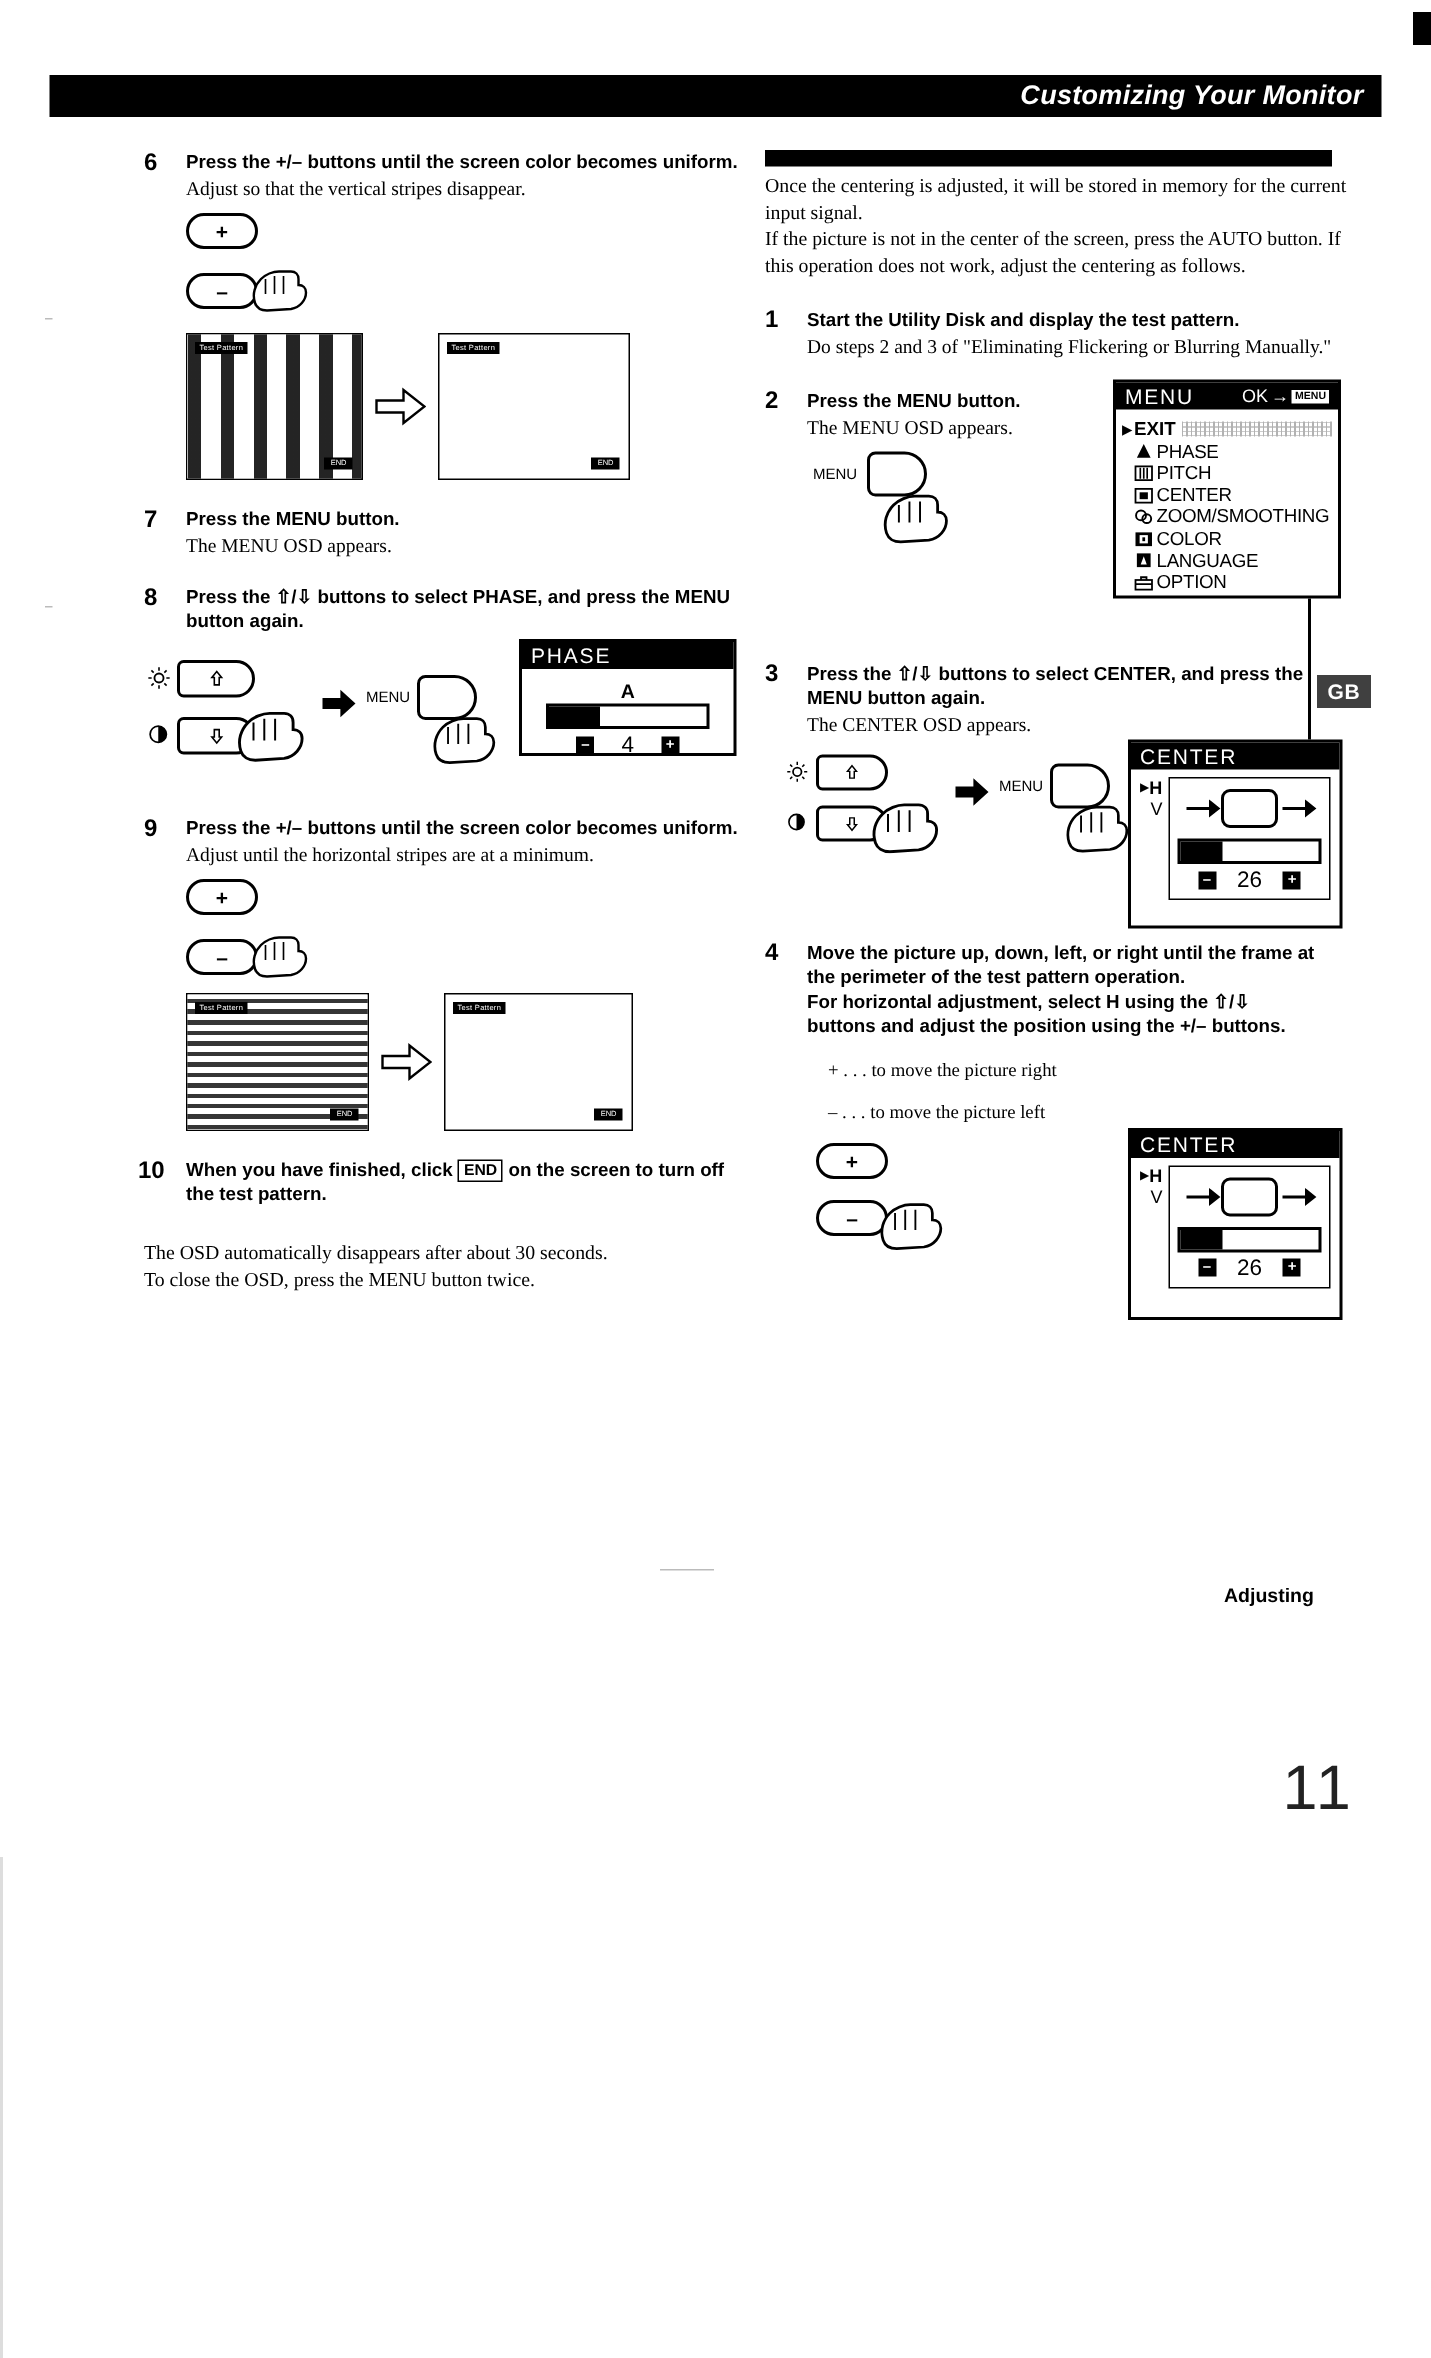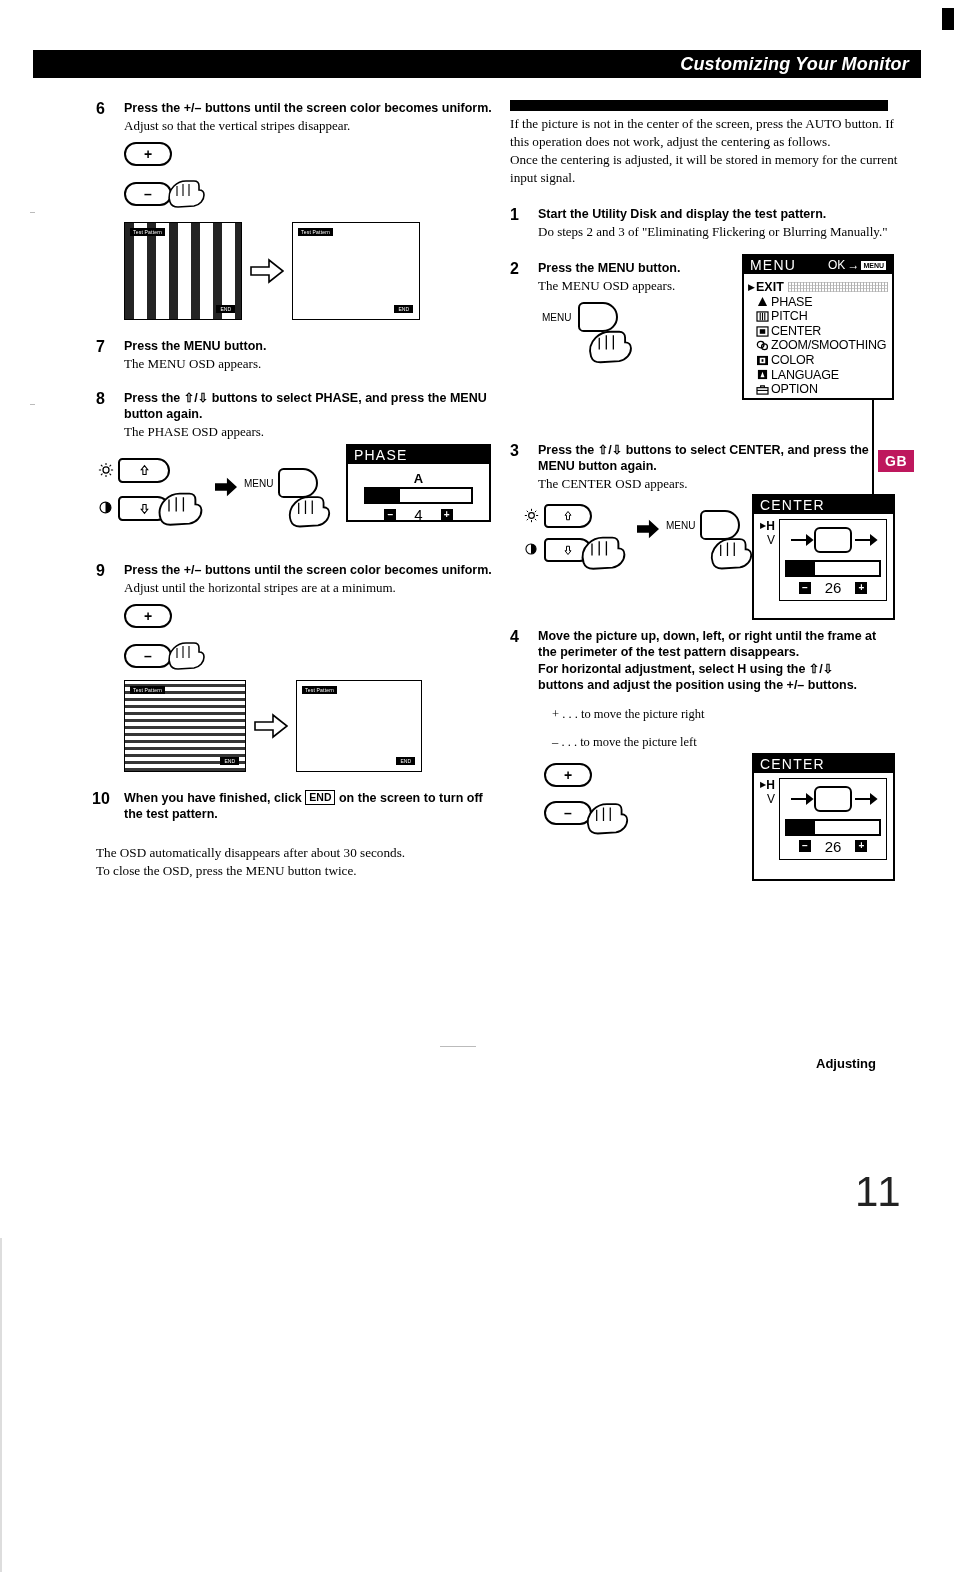--- a/index.html
+++ b/index.html
@@ -48,21 +48,21 @@
 
   
   .rule-black{width:378px;height:11px;background:#000;margin-bottom:4px;}
   .sec-title{
     font-family:"Liberation Sans",sans-serif;font-weight:bold;font-size:25px;
     line-height:30px;margin:0 0 10px 0;letter-spacing:-.2px;
   }
 
   
   .gb-tab{
-    position:absolute;left:878px;top:450px;width:36px;height:22px;background:#be185d;
+    position:absolute;left:878px;top:450px;width:36px;height:22px;background:#404040;
     color:#fff;font-family:"Liberation Sans",sans-serif;font-weight:bold;font-size:14px;
     display:flex;align-items:center;justify-content:center;letter-spacing:.5px;
   }
   .gb-rule{position:absolute;left:872px;top:380px;width:2px;height:180px;background:#000;}
 
   
   .keys{position:relative;}
   .key{
     width:48px;height:24px;border:2.2px solid #000;border-radius:12px/12px;
     box-sizing:border-box;display:flex;align-items:center;justify-content:center;
@@ -205,21 +205,20 @@
       <div class="step-body">
         <p class="step-title">Press the MENU button.</p>
         <p class="step-desc">The MENU OSD appears.</p>
       </div>
     </div>
 
     <div class="step" style="margin-top:18px;">
       <div class="step-num">8</div>
       <div class="step-body">
         <p class="step-title">Press the ⇧/⇩ buttons to select PHASE, and press the MENU button again.</p>
-        <p class="step-desc">The PHASE OSD appears.</p>
       </div>
     </div>
 
     <div style="position:relative;height:96px;margin-top:4px;">
 
       <svg viewBox="0 0 18 18" style="position:absolute;left:2px;top:18px;width:16px;height:16px;">
         <circle cx="9" cy="9" r="3.4" fill="none" stroke="#000" stroke-width="1.4"></circle>
         <path d="M9 1 L9 3.5 M9 14.5 L9 17 M1 9 L3.5 9 M14.5 9 L17 9 M3.3 3.3 L5 5 M13 13 L14.7 14.7 M14.7 3.3 L13 5 M5 13 L3.3 14.7" stroke="#000" stroke-width="1.2"></path>
       </svg>
       <div class="key sq" style="position:absolute;left:22px;top:14px;width:52px;height:25px;">
@@ -321,22 +320,22 @@
     <div style="margin-left:0;margin-top:22px;">
       <p class="bodytext">The OSD automatically disappears after about 30 seconds.</p>
       <p class="bodytext">To close the OSD, press the MENU button twice.</p>
     </div>
   </div>
 
   <div class="col-right">
 
     <div class="rule-black"></div>
 
+    <p class="bodytext" style="margin-top:1px;">Once the centering is adjusted, it will be stored in memory for the current input signal.</p>
     <p class="bodytext">If the picture is not in the center of the screen, press the AUTO button.  If this operation does not work, adjust the centering as follows.</p>
-    <p class="bodytext" style="margin-top:1px;">Once the centering is adjusted, it will be stored in memory for the current input signal.</p>
 
     <div class="step" style="margin-top:20px;">
       <div class="step-num">1</div>
       <div class="step-body">
         <p class="step-title">Start the Utility Disk and display the test pattern.</p>
         <p class="step-desc">Do steps 2 and 3 of "Eliminating Flickering or Blurring Manually."</p>
       </div>
     </div>
 
     <div style="position:relative;margin-top:20px;height:150px;">
@@ -512,21 +511,21 @@
               <span class="sq">+</span>
             </div>
           </div>
         </div>
       </div>
     </div>
 
     <div class="step" style="margin-top:50px;width:372px;">
       <div class="step-num">4</div>
       <div class="step-body">
-        <p class="step-title">Move the picture up, down, left, or right until the frame at the perimeter of the test pattern disappears.</p>
+        <p class="step-title">Move the picture up, down, left, or right until the frame at the perimeter of the test pattern operation.</p>
         <p class="step-title">For horizontal adjustment, select H using the ⇧/⇩ buttons and adjust the position using the +/– buttons.</p>
         <p class="sub-note">+ . . . to move the picture right</p>
         <p class="sub-note">– . . . to move the picture left</p>
       </div>
     </div>
 
     <div style="position:relative;height:130px;margin-top:10px;">
       <div class="key" style="position:absolute;left:34px;top:0;">
         <span class="glyph">+</span>
       </div>

